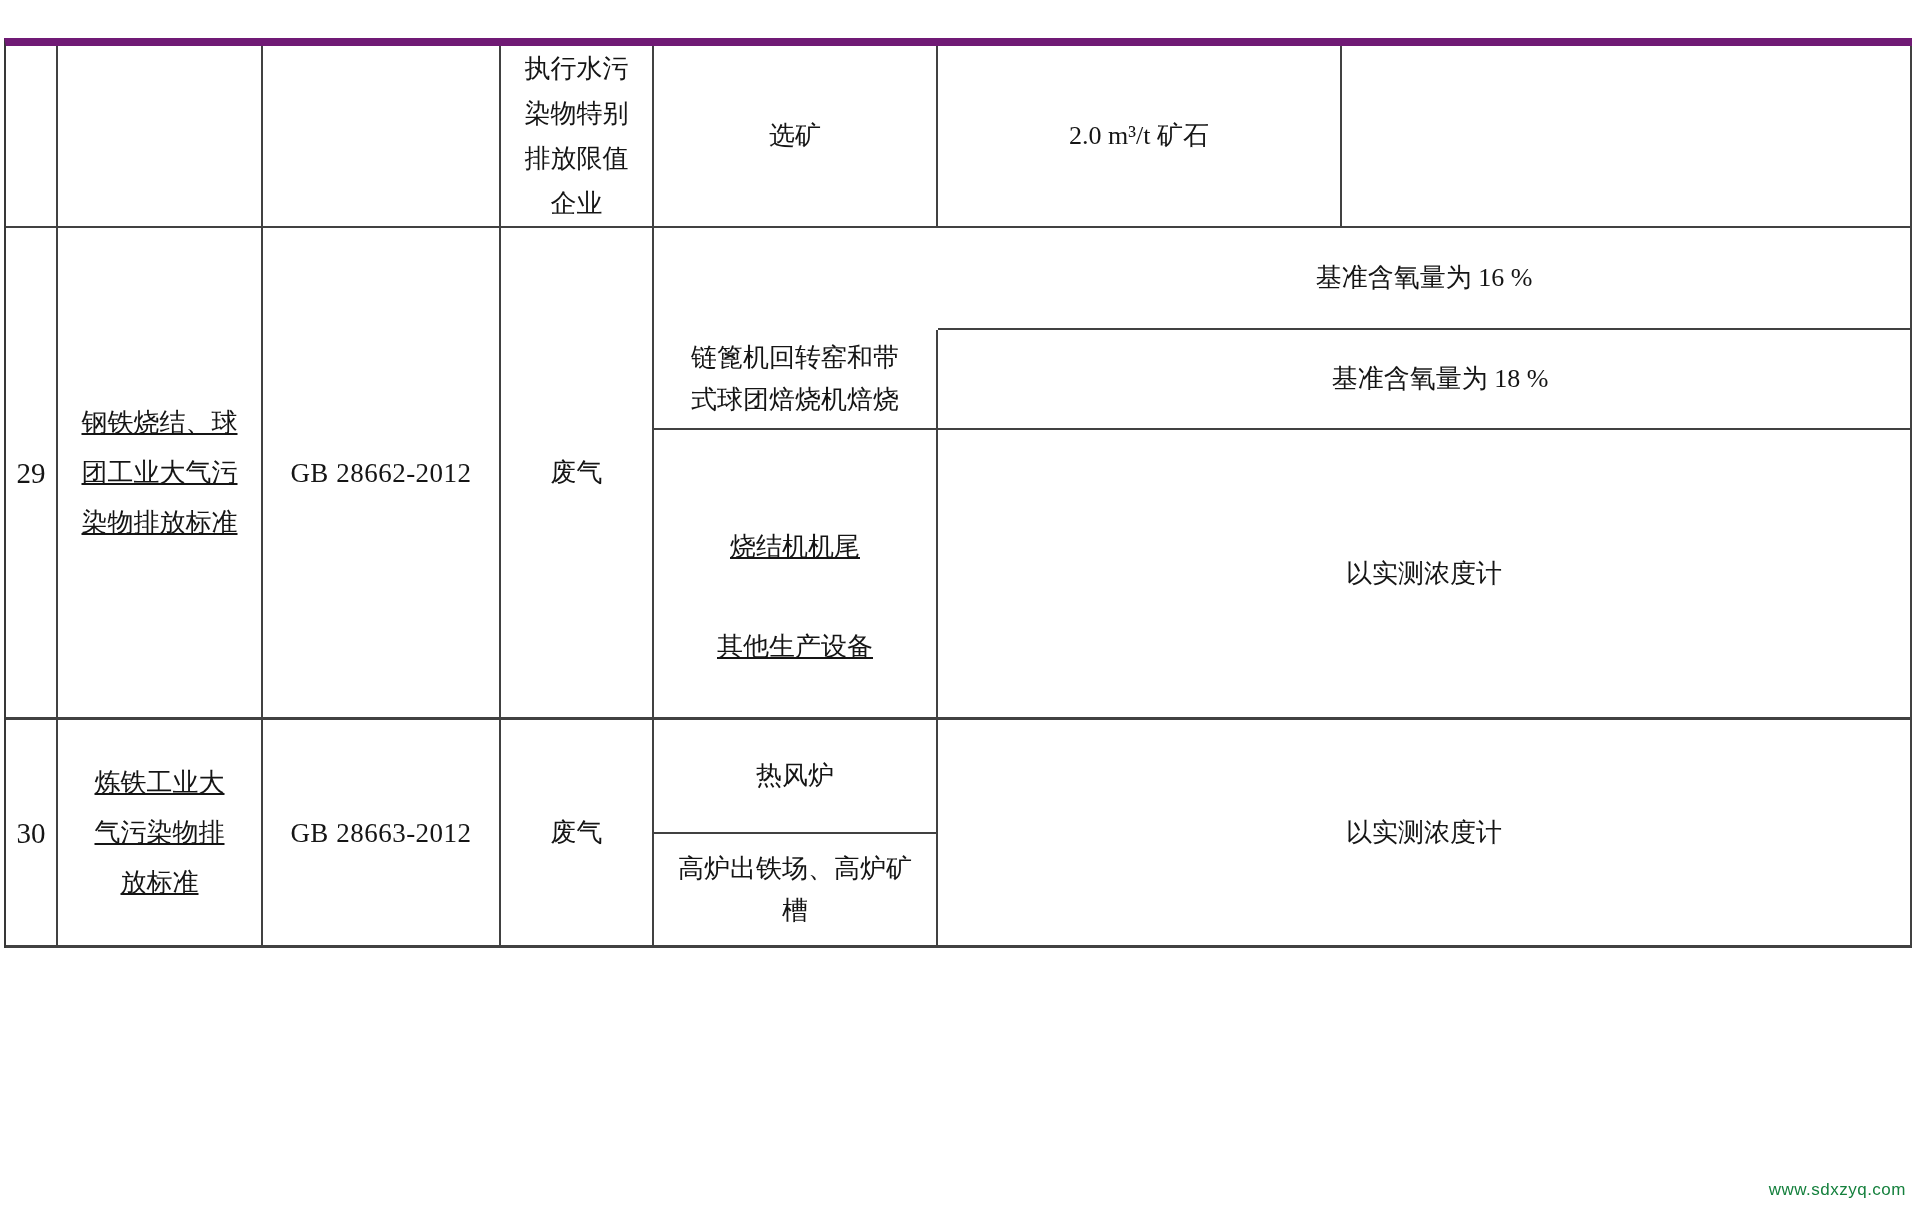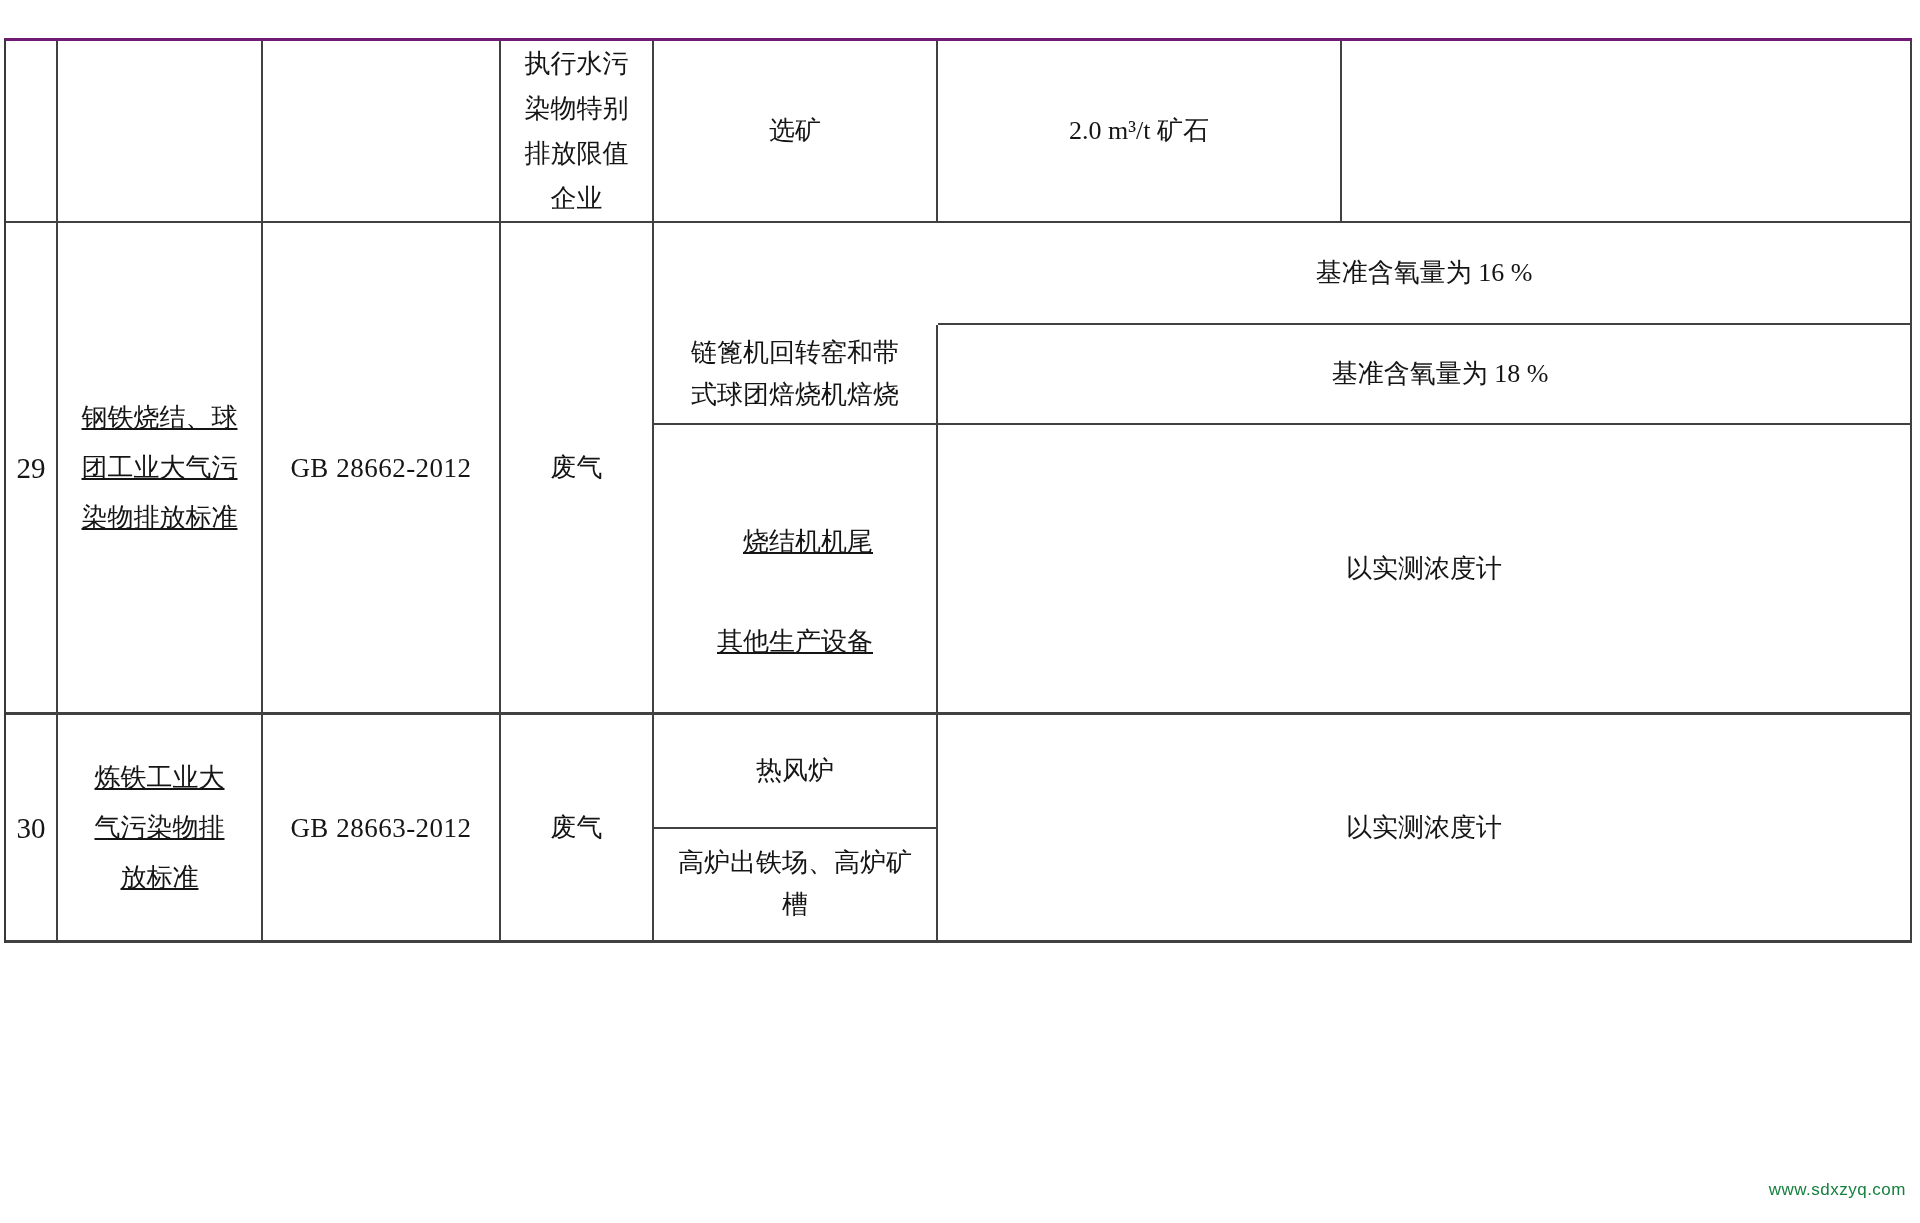--- a/index.html
+++ b/index.html
@@ -12,41 +12,41 @@
     color: #151515;
     overflow: hidden;
   }
   .grid {
     position: absolute;
     left: 4px;
     top: 38px;
     display: grid;
     grid-template-columns: 52px 205px 238px 153px 284px 404px 570px;
     grid-template-rows: 182px 102px 100px 290px 114px 114px;
-    border-top: 3px solid #701a75;
+    border-top: 8px solid #701a75;
     border-left: 2px solid #383838;
   }
   .cell {
     border-right: 2px solid #414141;
     border-bottom: 2px solid #414141;
     display: flex;
     align-items: center;
     justify-content: center;
     text-align: center;
     font-size: 26px;
     line-height: 42px;
     white-space: pre-line;
     overflow: hidden;
   }
   .bb-thick { border-bottom-width: 3px; }
   .lh45 { line-height: 45px; }
   .lh50 { line-height: 50px; text-decoration: underline; }
   .code  { font-size: 27px; letter-spacing: 0.5px; }
   .num   { font-size: 29px; }
-  .pad-top { padding-top: 46px; text-align: right; }
+  .pad-top { padding-top: 46px; }
   
   .r1c1 { grid-area: 1 / 1 / 2 / 2; }
   .r1c2 { grid-area: 1 / 2 / 2 / 3; }
   .r1c3 { grid-area: 1 / 3 / 2 / 4; }
   .r1c4 { grid-area: 1 / 4 / 2 / 5; }
   .r1c5 { grid-area: 1 / 5 / 2 / 6; }
   .r1c6 { grid-area: 1 / 6 / 2 / 7; }
   .r1c7 { grid-area: 1 / 7 / 2 / 8; }
   .r29num  { grid-area: 2 / 1 / 5 / 2; }
   .r29name { grid-area: 2 / 2 / 5 / 3; }
@@ -56,21 +56,21 @@
   .r29r1   { grid-area: 2 / 6 / 3 / 8; }
   .r29p2   { grid-area: 3 / 5 / 4 / 6; }
   .r29r2   { grid-area: 3 / 6 / 4 / 8; padding-left: 32px; }
   .r29p3   { grid-area: 4 / 5 / 5 / 6; }
   .r29r3   { grid-area: 4 / 6 / 5 / 8; }
   .r30num  { grid-area: 5 / 1 / 7 / 2; }
   .r30name { grid-area: 5 / 2 / 7 / 3; }
   .r30code { grid-area: 5 / 3 / 7 / 4; }
   .r30cat  { grid-area: 5 / 4 / 7 / 5; }
   .r30p1   { grid-area: 5 / 5 / 6 / 6; }
-  .r30p2   { grid-area: 6 / 5 / 7 / 6; font-family: Liberation Mono, monospace; }
+  .r30p2   { grid-area: 6 / 5 / 7 / 6; }
   .r30rem  { grid-area: 5 / 6 / 7 / 8; }
   .watermark {
     position: absolute;
     right: 14px;
     top: 1180px;
     font-family: "Liberation Sans", "DejaVu Sans", sans-serif;
     font-size: 17px;
     color: #15803d;
     letter-spacing: 0.5px;
   }

